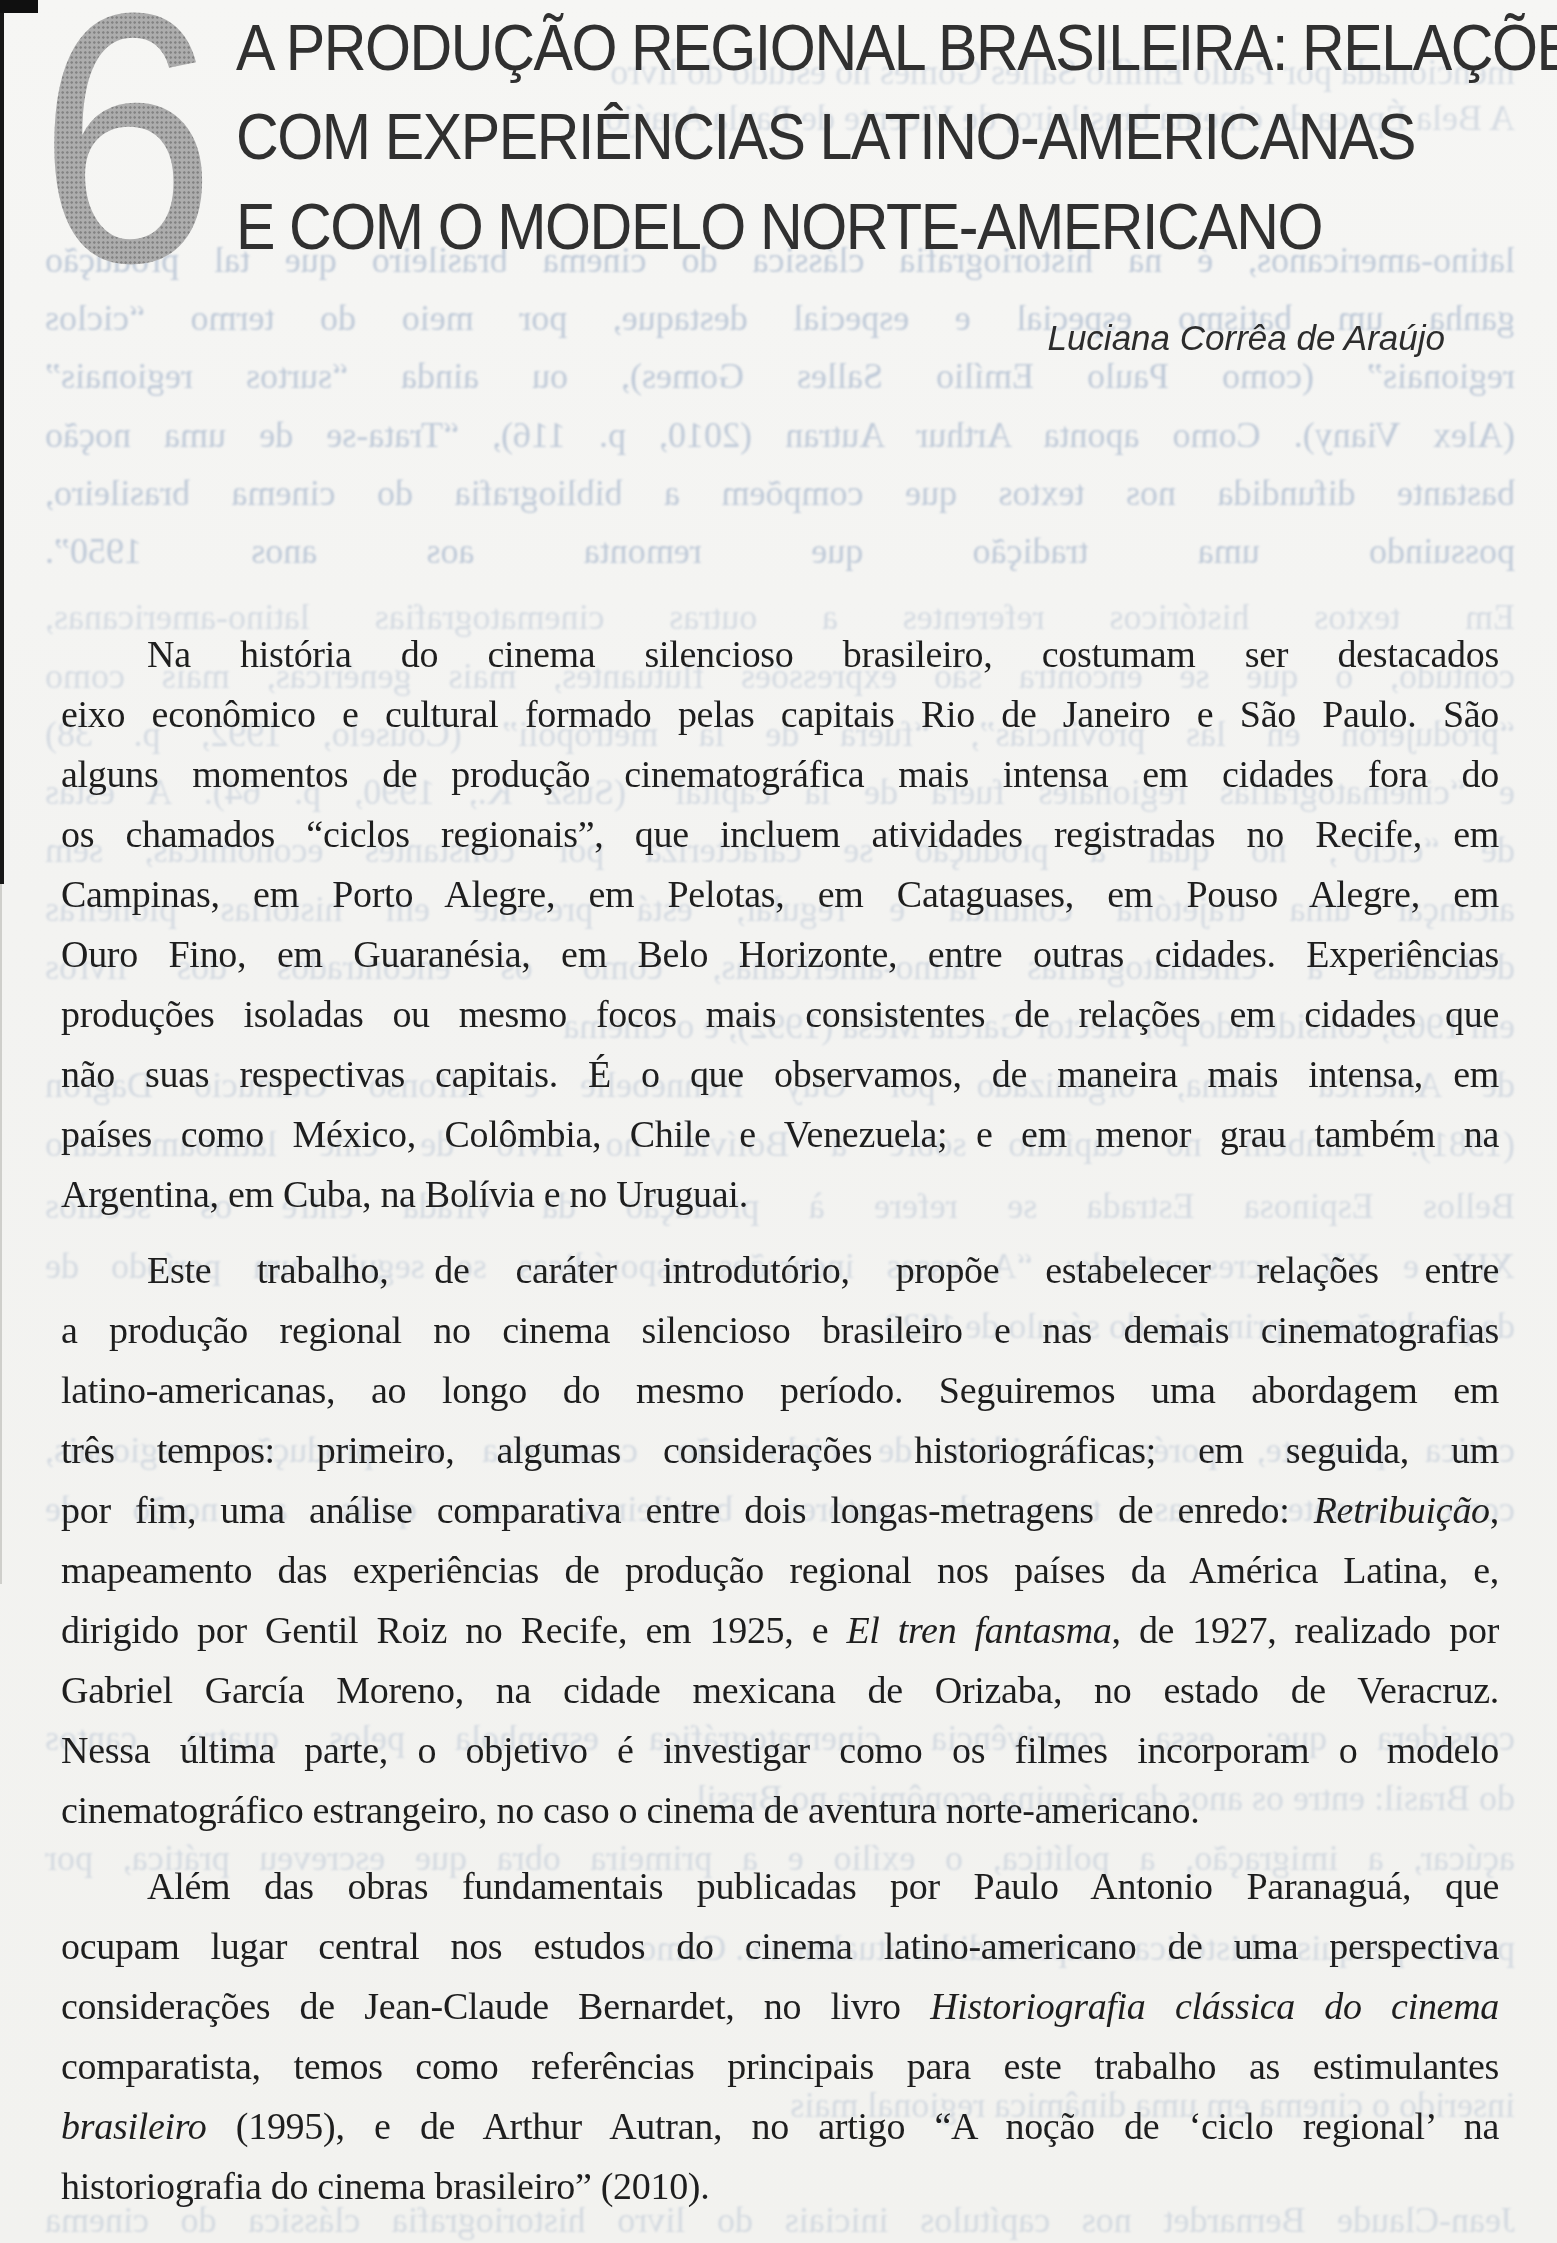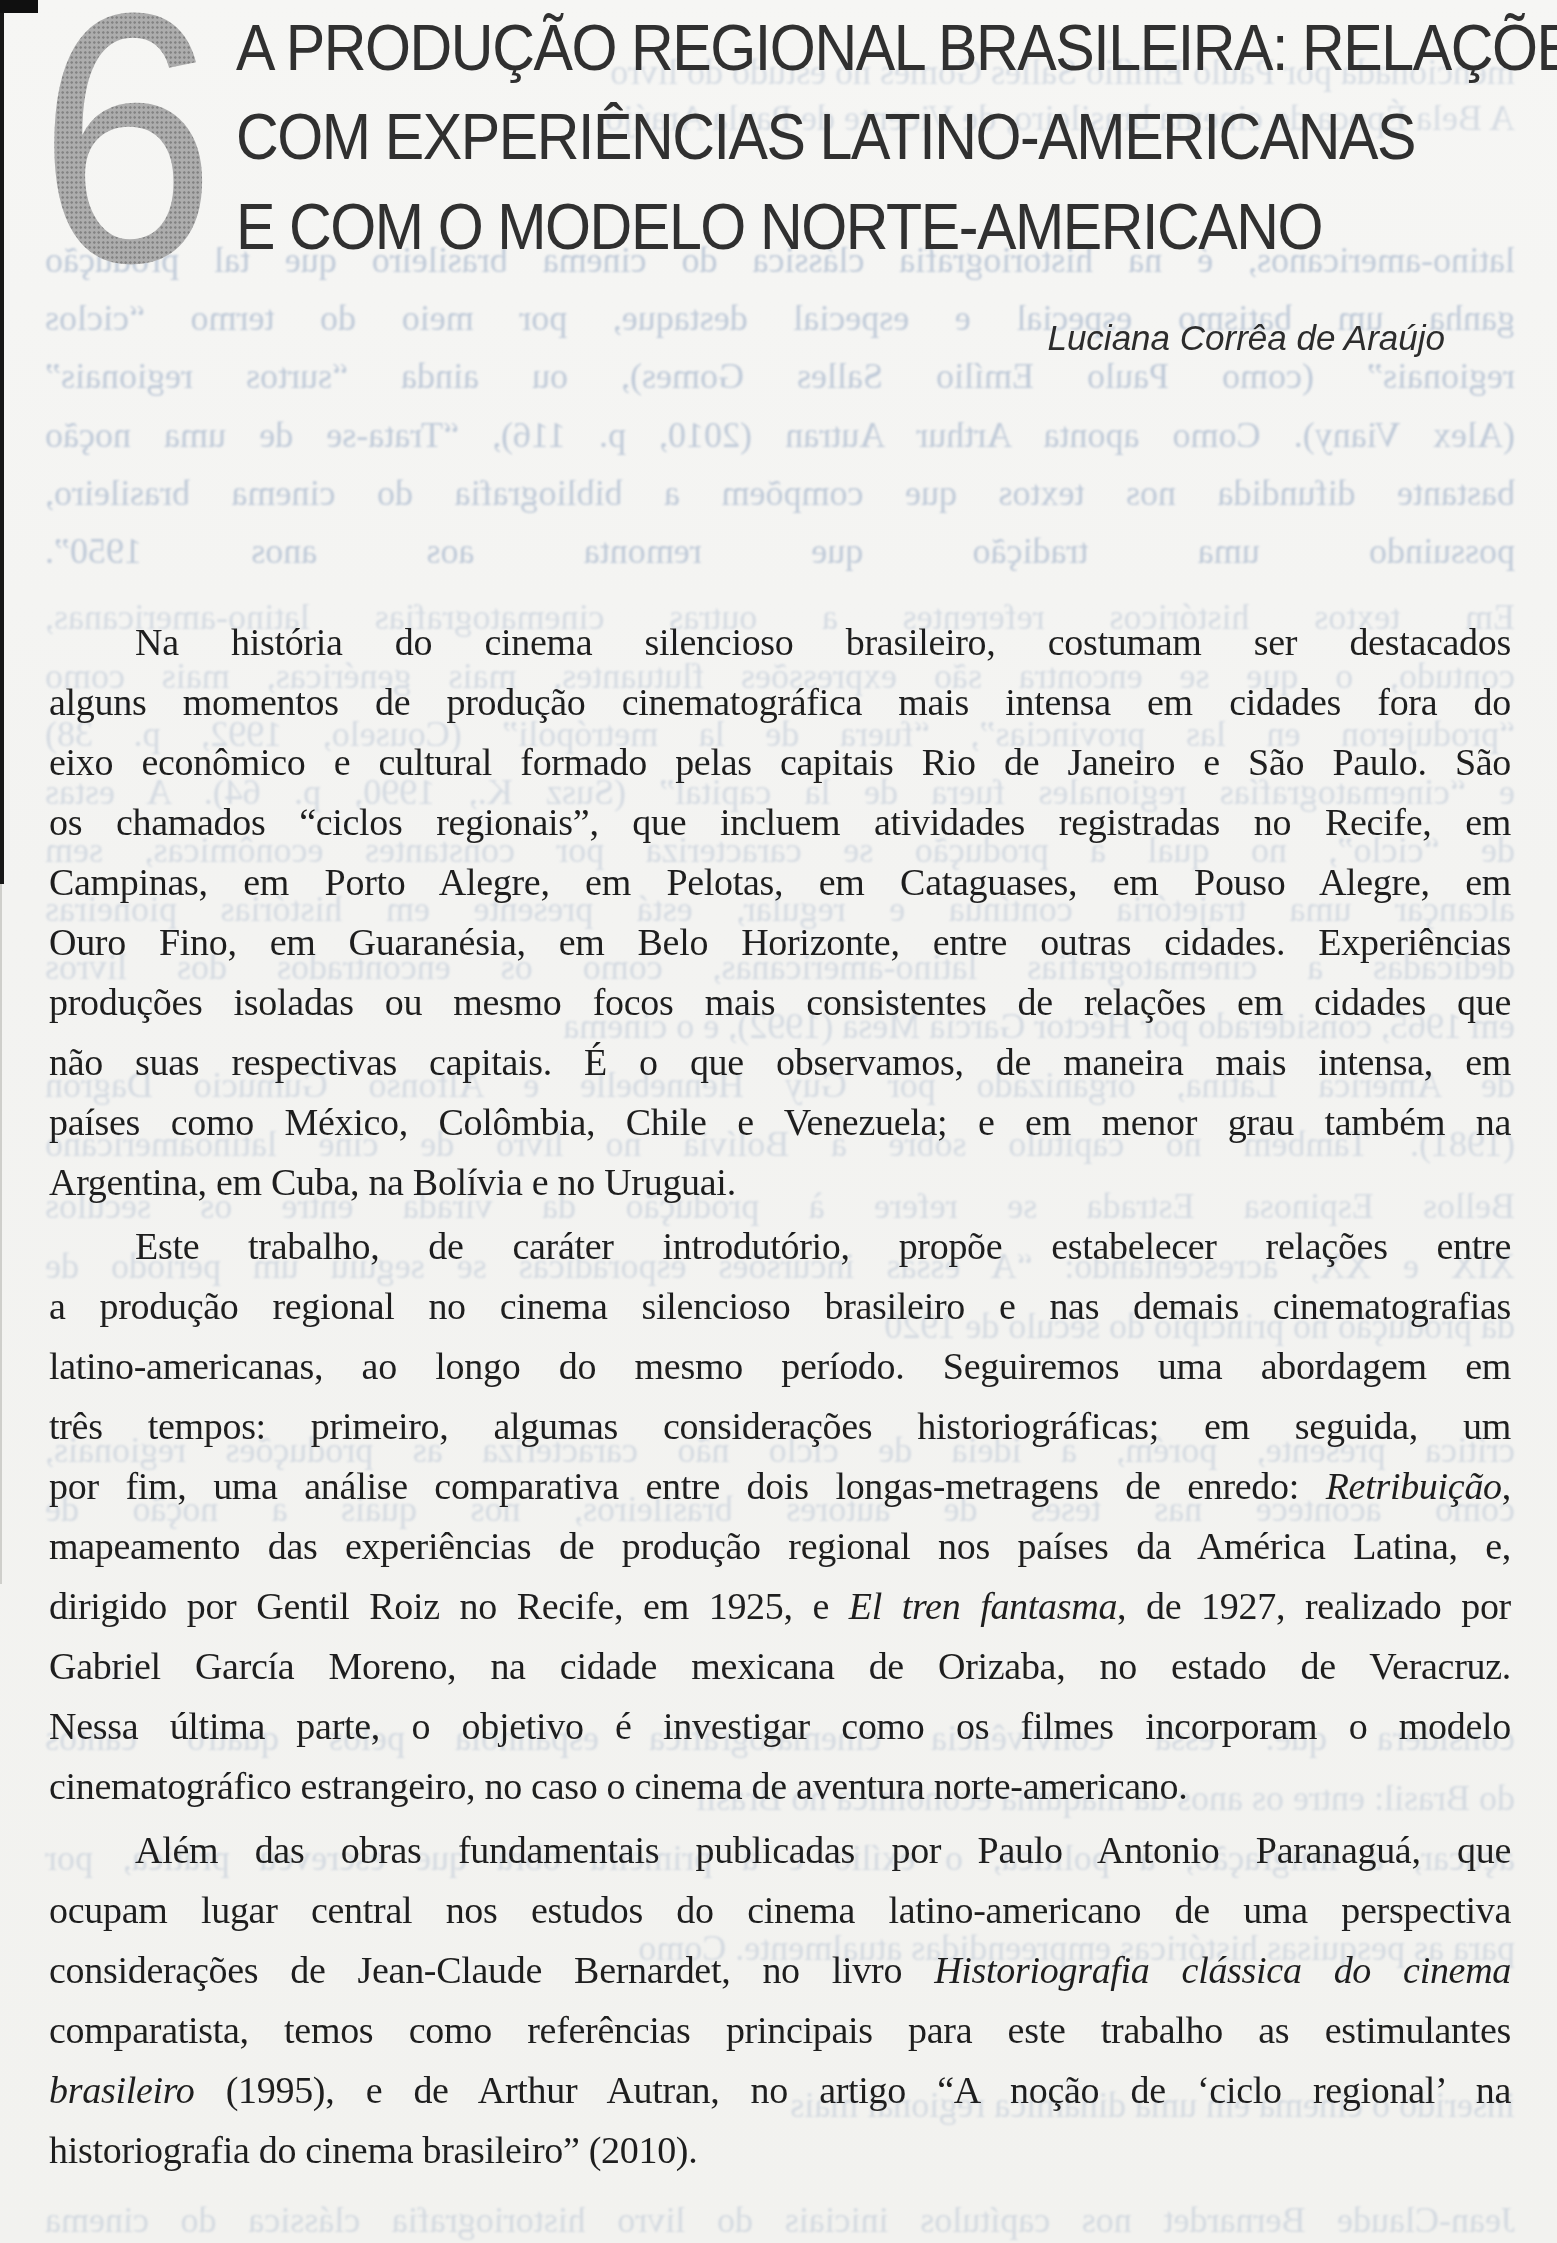--- a/index.html
+++ b/index.html
@@ -55,21 +55,21 @@
     font-family:"Liberation Sans", sans-serif; font-style:italic;
     font-size:35px; color:#2c2c2c; letter-spacing:0;
   }
 
   
   .body-text{
     position:absolute; left:45px; top:608px; width:1470px;
     font-size:38px; line-height:60px; letter-spacing:-.3px;
     color:#1e1e1e;
   }
-  .para{margin:4px;}
+  .para{margin:16px;}
   .bline{
     text-align:justify; text-align-last:justify;
     height:60px; overflow:hidden;
   }
   .bline.last{text-align-last:left;}
   .bline.ind{text-indent:86px;}
 </style>
 </head>
 <body>
 
@@ -117,22 +117,22 @@
     <div>A PRODUÇÃO REGIONAL BRASILEIRA: RELAÇÕES</div>
     <div>COM EXPERIÊNCIAS LATINO-AMERICANAS</div>
     <div>E COM O MODELO NORTE-AMERICANO</div>
   </div>
 
   <div class="author">Luciana Corrêa de Araújo</div>
 
   <div class="body-text">
       <div class="para">
         <div class="bline ind"><span>Na história do cinema silencioso brasileiro, costumam ser destacados</span></div>
+        <div class="bline"><span>eixo econômico e cultural formado pelas capitais Rio de Janeiro e São Paulo. São</span></div>
         <div class="bline"><span>alguns momentos de produção cinematográfica mais intensa em cidades fora do</span></div>
-        <div class="bline"><span>eixo econômico e cultural formado pelas capitais Rio de Janeiro e São Paulo. São</span></div>
         <div class="bline"><span>os chamados “ciclos regionais”, que incluem atividades registradas no Recife, em</span></div>
         <div class="bline"><span>Campinas, em Porto Alegre, em Pelotas, em Cataguases, em Pouso Alegre, em</span></div>
         <div class="bline"><span>Ouro Fino, em Guaranésia, em Belo Horizonte, entre outras cidades. Experiências</span></div>
         <div class="bline"><span>produções isoladas ou mesmo focos mais consistentes de relações em cidades que</span></div>
         <div class="bline"><span>não suas respectivas capitais. É o que observamos, de maneira mais intensa, em</span></div>
         <div class="bline"><span>países como México, Colômbia, Chile e Venezuela; e em menor grau também na</span></div>
         <div class="bline last"><span>Argentina, em Cuba, na Bolívia e no Uruguai.</span></div>
       </div>
       <div class="para">
         <div class="bline ind"><span>Este trabalho, de caráter introdutório, propõe estabelecer relações entre</span></div>

